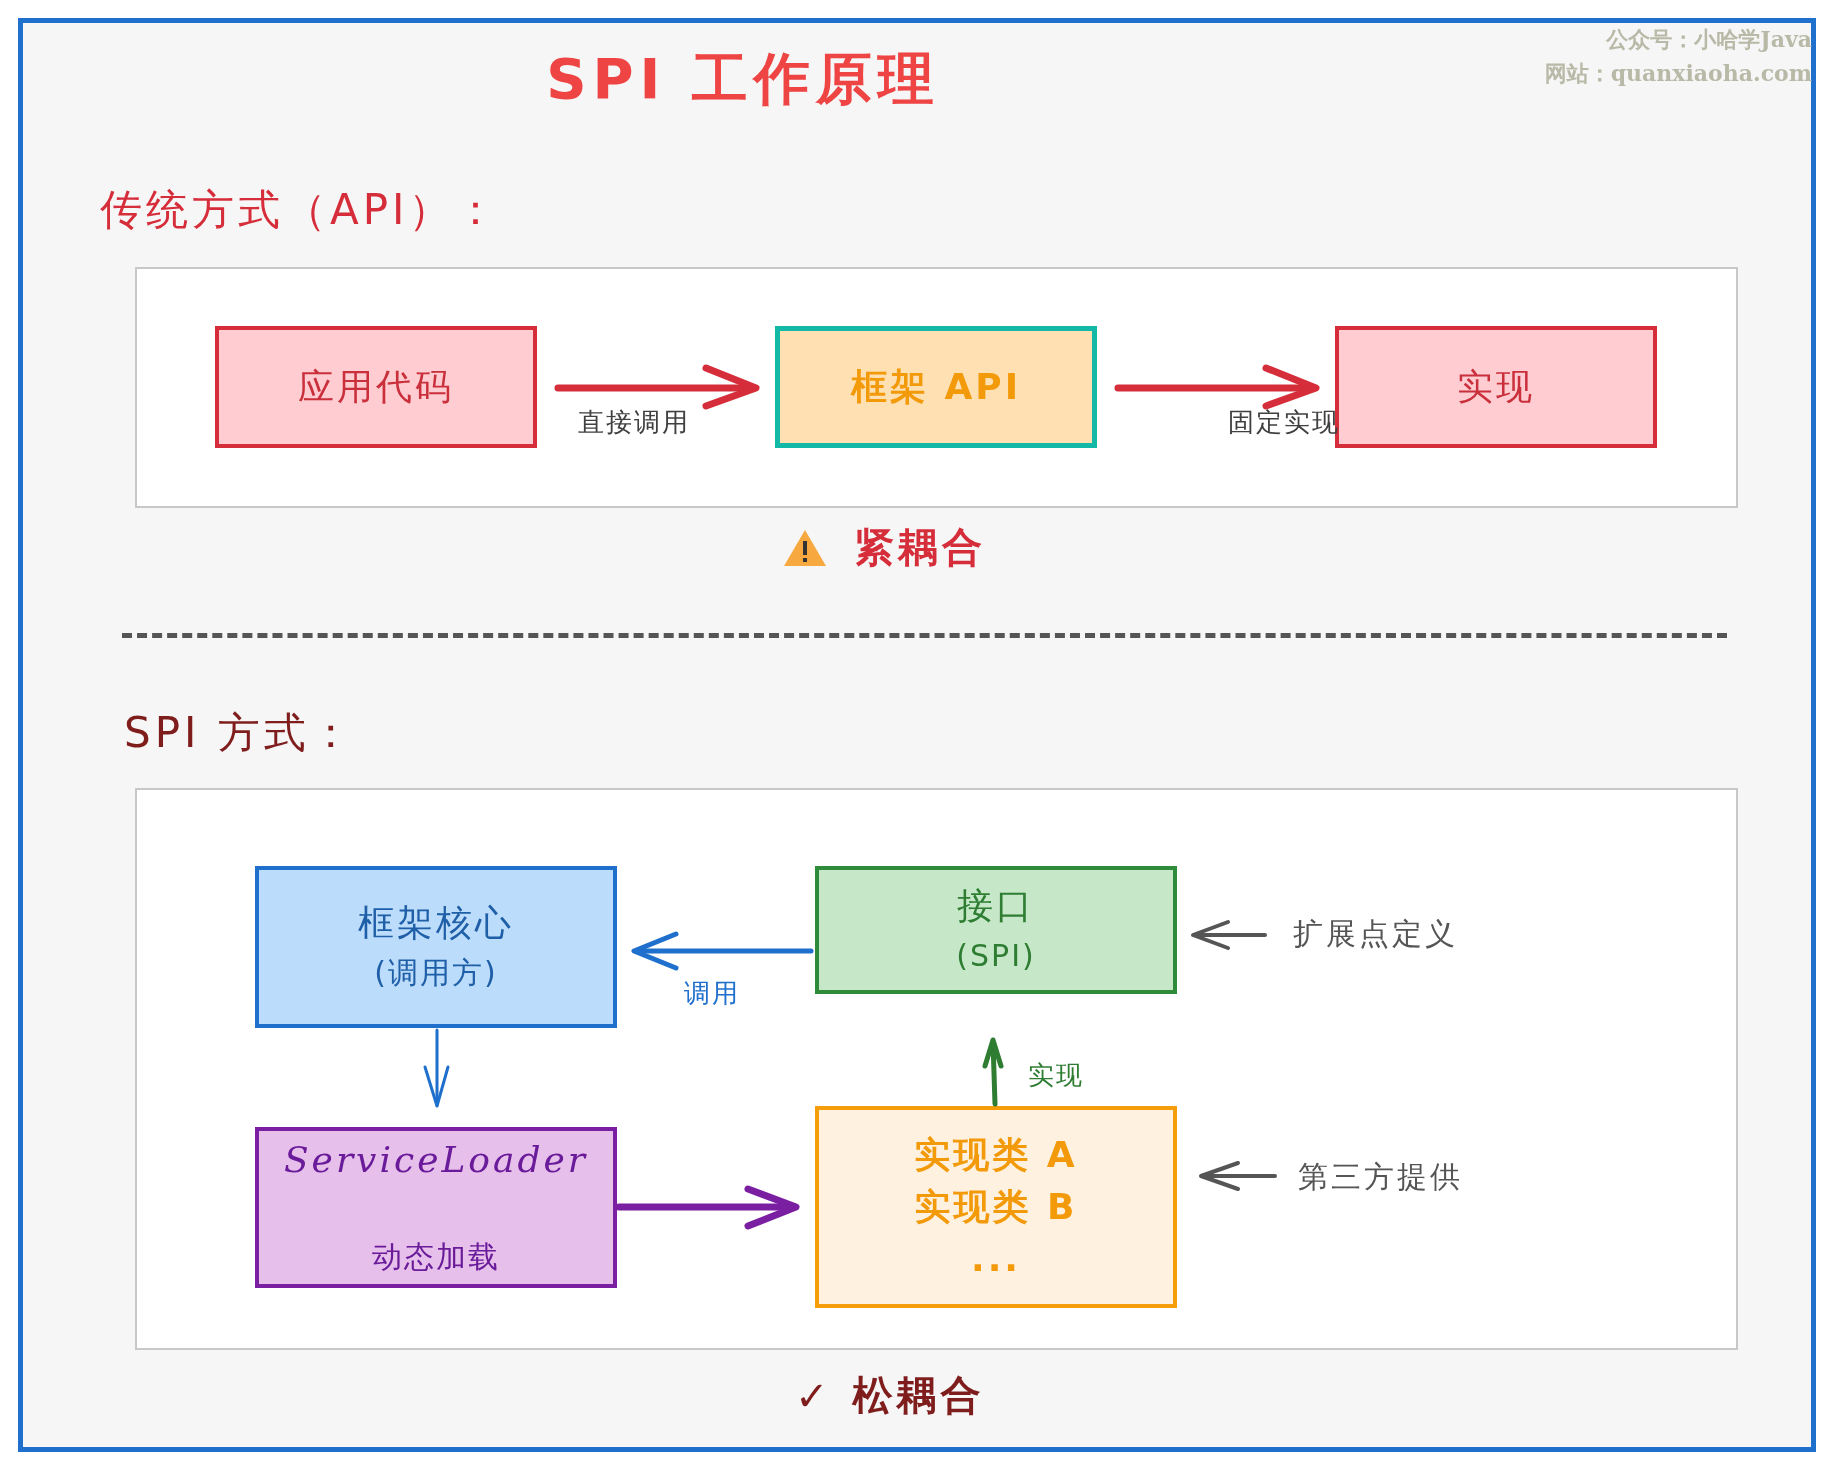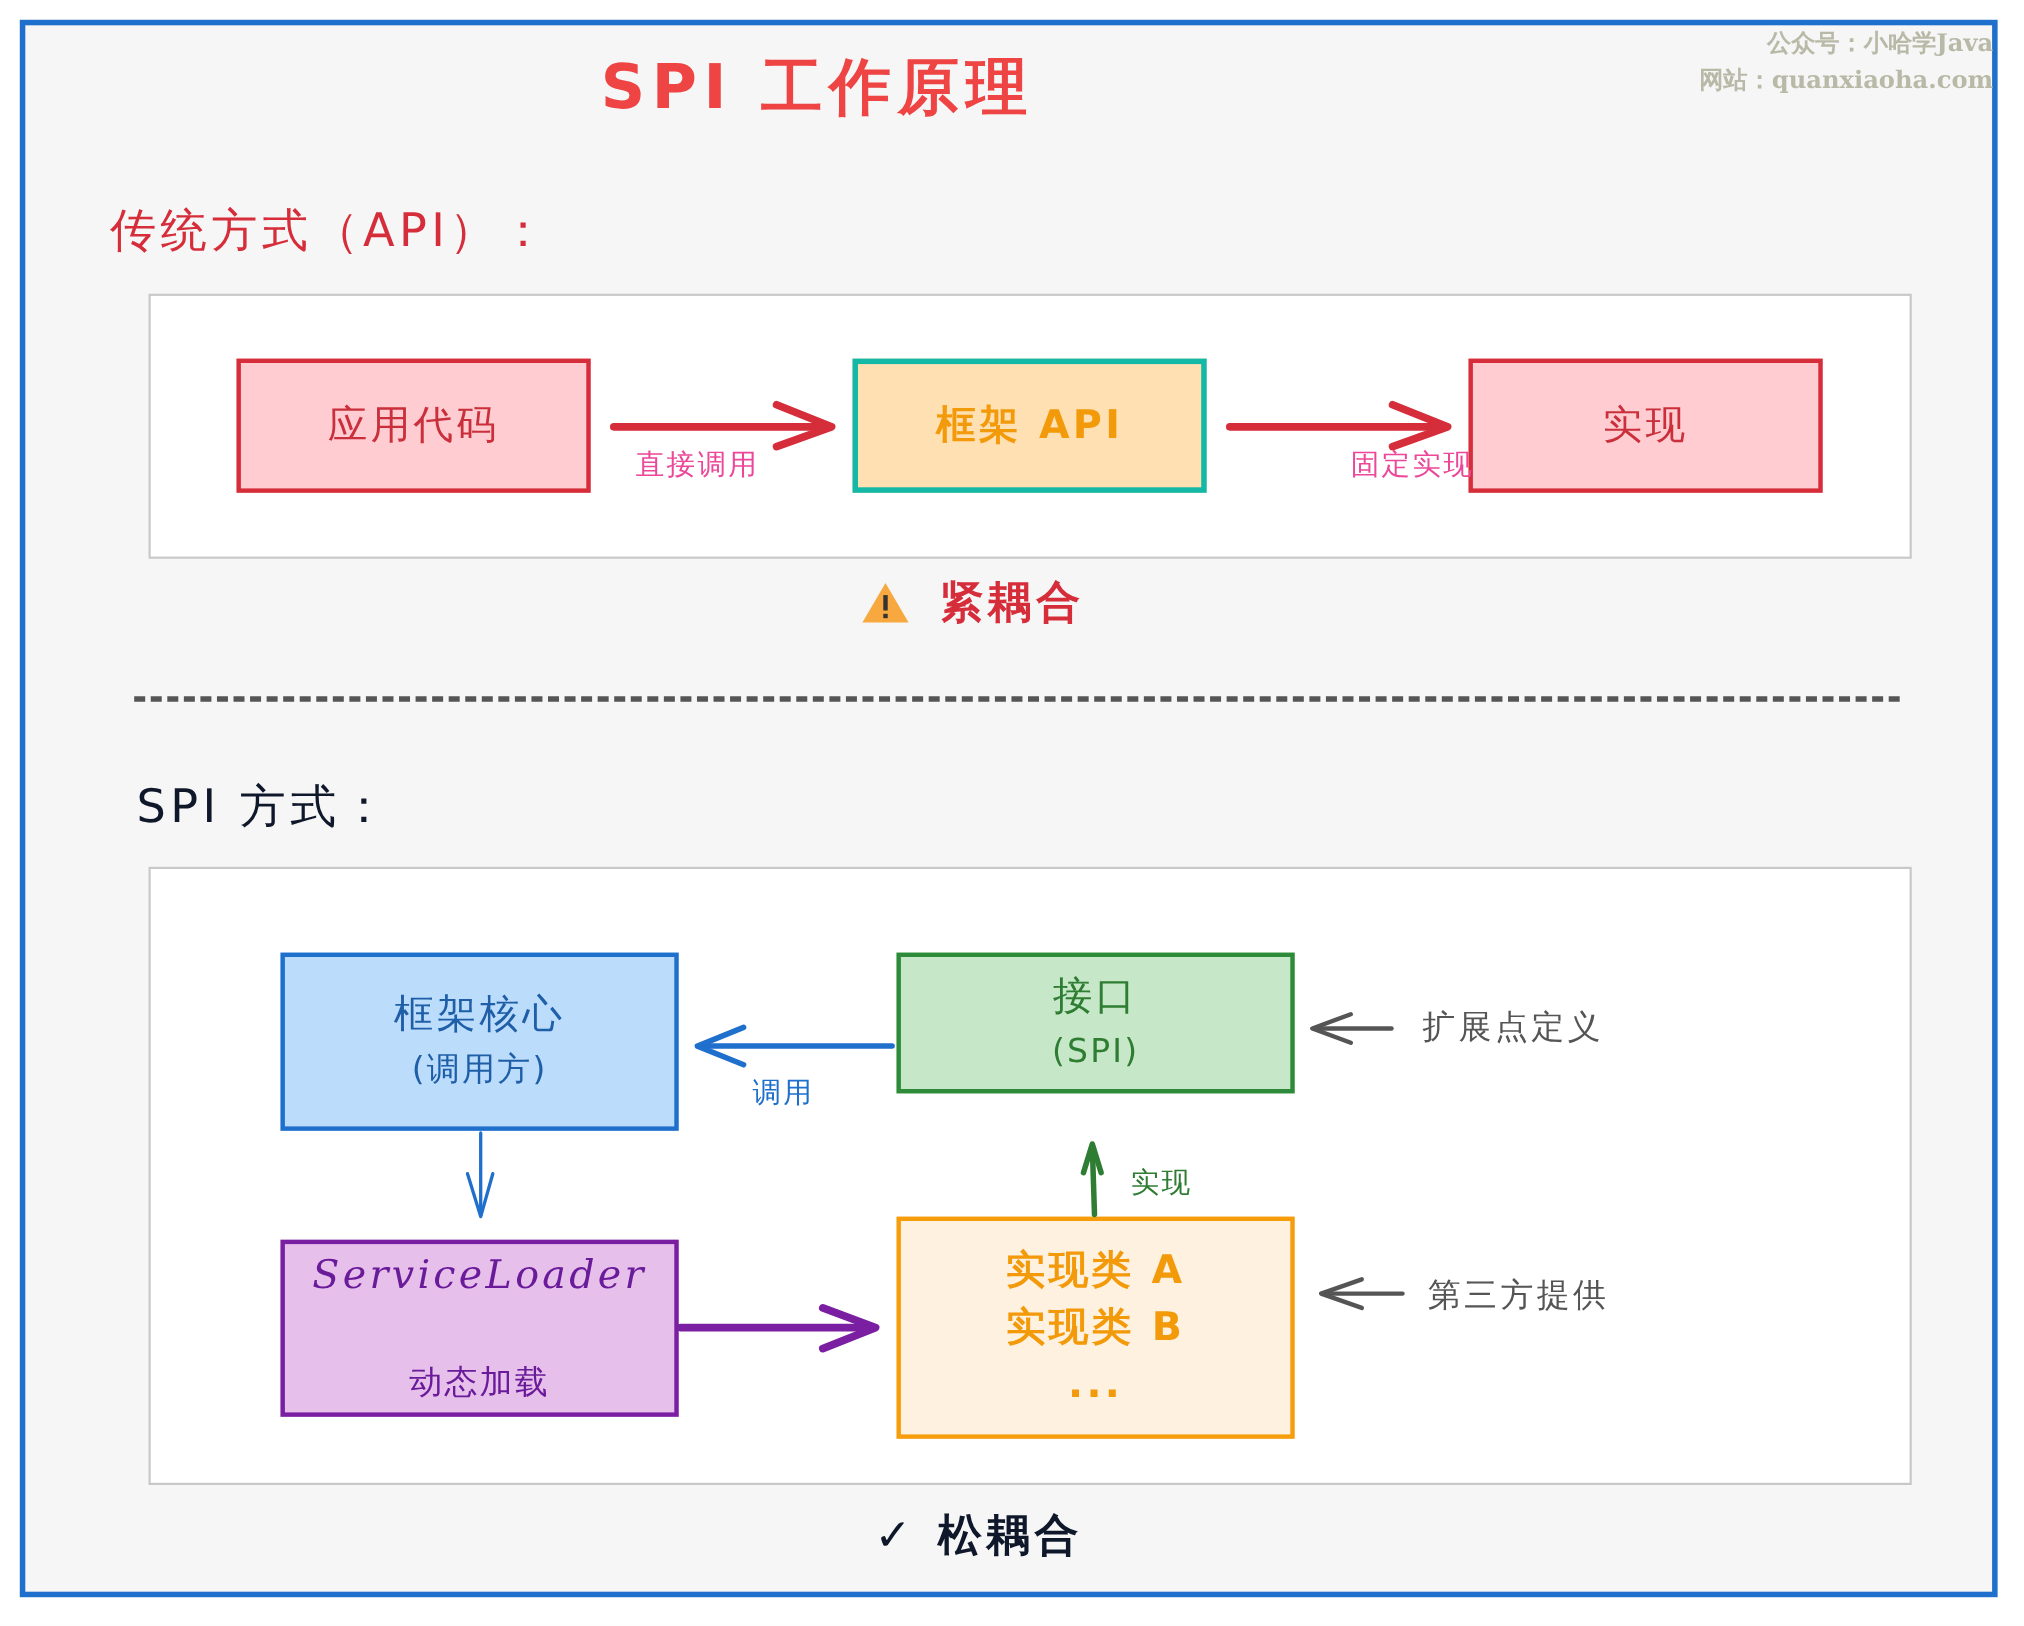--- a/index.html
+++ b/index.html
@@ -7,32 +7,32 @@
          font-family:"DejaVu Sans", sans-serif; }
   .frame { position:absolute; left:18px; top:18px; width:1798px; height:1434px;
            border:5px solid #1f6fcc; background:#f6f6f6; box-sizing:border-box; }
   .abs { position:absolute; }
   .title { left:0; width:1486px; top:42px; text-align:center; font-size:56px; color:#ef4444;
            letter-spacing:6px; font-weight:bold; font-family:"DejaVu Sans", sans-serif; }
   .watermark { right:28px; top:22px; text-align:right; color:#b9b9a8; font-size:22px; line-height:34px;
                font-family:"DejaVu Serif", serif; font-weight:bold; }
   .section-label { font-size:42px; letter-spacing:4px; }
   .red { color:#d62d3a; }
-  .green { color:#0f172a; }
+  .green { color:#7f1d1d; }
   .panel { background:#ffffff; border:2px solid #c8c8c8; box-sizing:border-box; }
   .box { box-sizing:border-box; display:flex; flex-direction:column; align-items:center; justify-content:center; text-align:center; }
   .box-red { background:#ffccd1; border:4px solid #d62d3a; color:#c9303c; }
   .box-orange { background:#ffe0b2; border:5px solid #14b8a6; color:#f39a0a; }
   .box-blue { background:#bcdcfb; border:4px solid #1f6fcc; color:#1f5fa8; }
   .box-green { background:#c6e8c8; border:4px solid #2e8b3a; color:#2e7d32; }
   .box-purple { background:#e6bfeb; border:4px solid #7b1fa2; color:#6a1b9a; }
   .box-cream { background:#fff1e0; border:4px solid #f59d0b; color:#f39a0a; }
   .box-text { font-size:36px; letter-spacing:3px; line-height:52px; }
   .box-sub { font-size:30px; letter-spacing:2px; line-height:48px; }
-  .edge-label { font-size:26px; color:#ec4899; letter-spacing:2px; }
+  .edge-label { font-size:26px; color:#404040; letter-spacing:2px; }
   .note { font-size:30px; color:#555; letter-spacing:3px; }
   svg.arrows { position:absolute; left:0; top:0; width:1840px; height:1478px; pointer-events:none; }
 </style>
 </head>
 <body>
 
 <div class="frame"></div>
 
 <div class="abs watermark">
   <div>公众号：小哈学Java</div>

